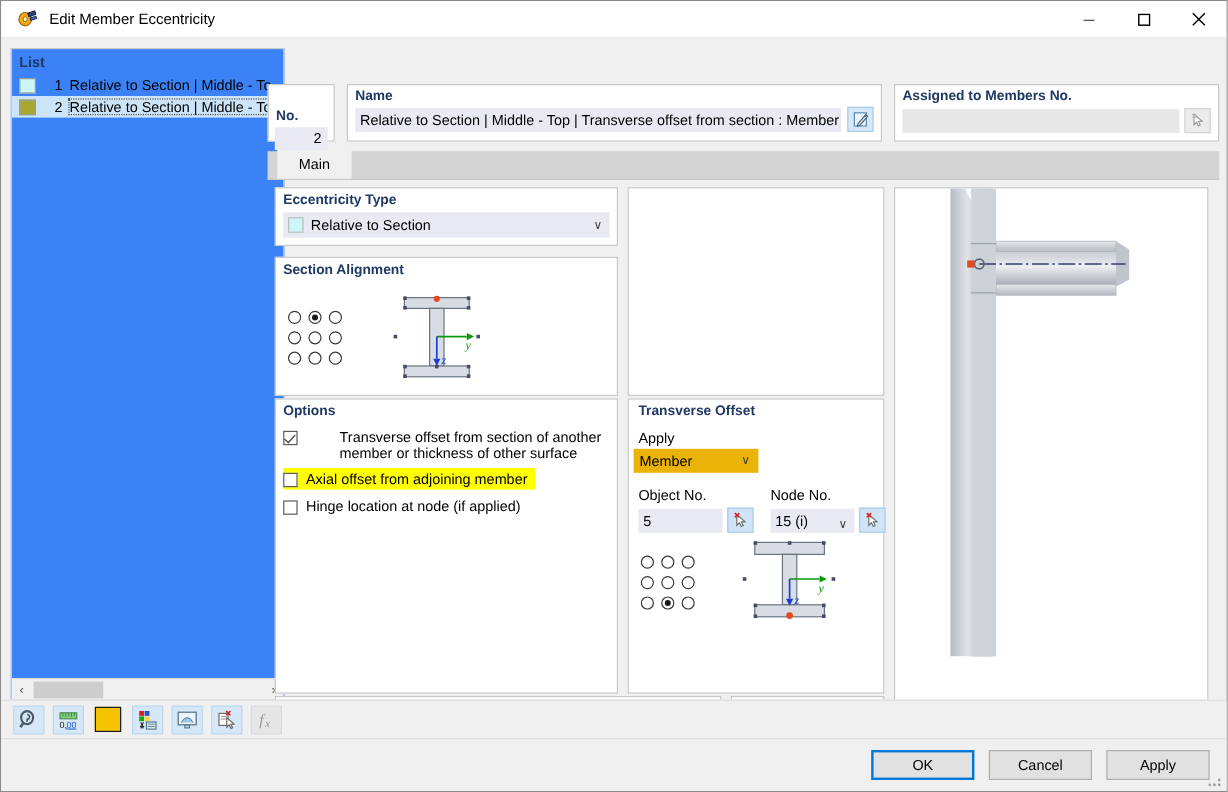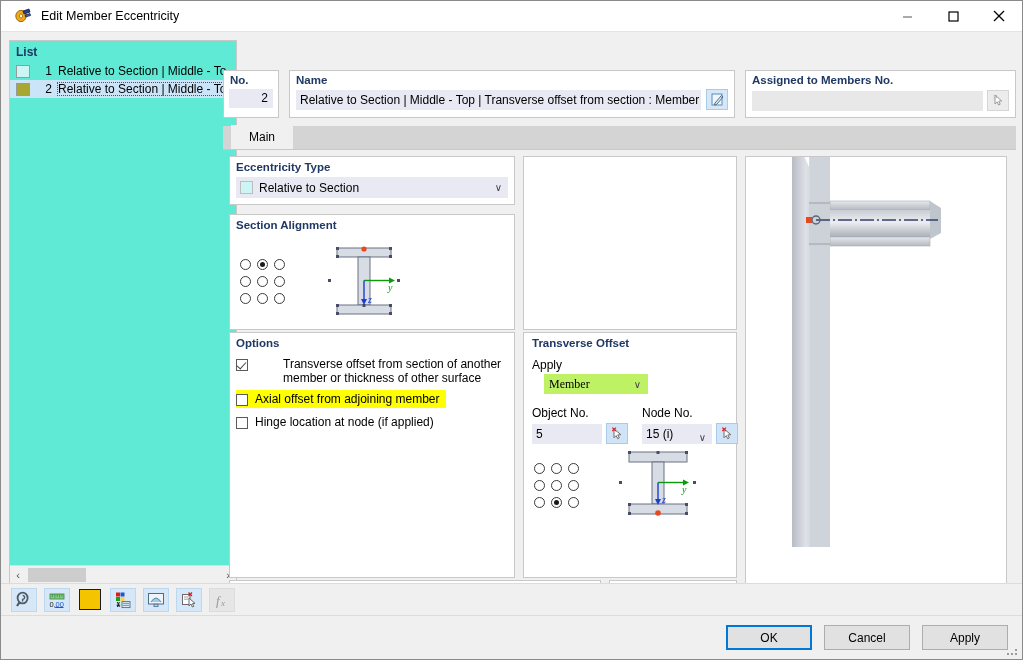--- a/index.html
+++ b/index.html
@@ -31,21 +31,21 @@
   .title-spacer { flex:1; }
   .win-btn {
     width:46px; height:31px; display:flex; align-items:center; justify-content:center;
     color:#000; font-size:11px; user-select:none;
   }
   
   .body-area { flex:1; position:relative; background:#f0f0f0; }
   
   .list-panel {
     position:absolute; left:8px; top:8px; width:228px; height:574px;
-    background:#5eead4; border:1px solid #c8c8c8;
+    background:#3b82f6; border:1px solid #c8c8c8;
     display:flex; flex-direction:column;
   }
   .list-header {
     font-weight:bold; color:#1f3864; font-size:12px;
     padding:4px 6px 3px 6px;
   }
   .list-rows { flex:1; overflow:hidden; }
   .list-row {
     display:flex; align-items:center; height:18px; font-size:12px; white-space:nowrap;
   }
@@ -69,21 +69,21 @@
     width:24px; height:22px; background:#d6e8f7; border:1px solid #bcd8ef;
     display:flex; align-items:center; justify-content:center;
   }
   .tb-btn.plain { background:transparent; border:none; }
   
   .no-box {
     position:absolute; left:222px; top:38px; width:56px; height:48px;
     background:#fff; border:1px solid #c8c8c8;
   }
   .grp-label { font-weight:bold; color:#1f3864; font-size:11.5px; }
-  .no-box .grp-label { padding:3px 0 0 6px; display:block; }
+  .no-box .grp-label { padding:20px 0 0 6px; display:block; }
   .no-field {
     margin:3px 5px 0 5px; height:19px; background:#e8e9f3;
     text-align:right; padding-right:5px; line-height:19px; font-size:12px;
   }
   
   .name-box {
     position:absolute; left:288px; top:38px; width:446px; height:48px;
     background:#fff; border:1px solid #c8c8c8;
   }
   .name-box .grp-label { padding:3px 0 0 6px; display:block; }
@@ -153,22 +153,22 @@
     flex:0 0 auto; margin-top:2px; position:relative;
   }
   .cb.on::after {
     content:""; position:absolute; left:2px; top:0px; width:4px; height:8px;
     border:solid #444; border-width:0 1.6px 1.6px 0; transform:rotate(42deg);
   }
   .chk-label { font-size:12px; line-height:14px; }
   
   .to-label { font-size:12px; margin:9px 0 2px 8px; display:block; }
   .sel-combo {
-    margin-left:20px; width:104px; height:20px; background:#bef264;
-    display:flex; align-items:center; padding-left:5px; position:relative; font-size:12px;font-family:Liberation Serif, serif;
+    margin-left:4px; width:104px; height:20px; background:#eab308;
+    display:flex; align-items:center; padding-left:5px; position:relative; font-size:12px;
   }
   .sel-combo .chev { position:absolute; right:7px; color:#444; font-size:10px; }
   .fieldrow { display:flex; align-items:center; gap:4px; margin-left:8px; }
   .txtfield { height:20px; background:#e8e9f3; font-size:12px; line-height:20px; padding-left:4px; }
   .icon-btn.pick { background:#cfe5f7; border:1px solid #a8cbe8; }
   
   .cmt-row { display:flex; align-items:center; margin:3px 6px 0 6px; gap:5px; }
   .cmt-field {
     flex:1; height:20px; background:#e8e9f3; position:relative;
   }

